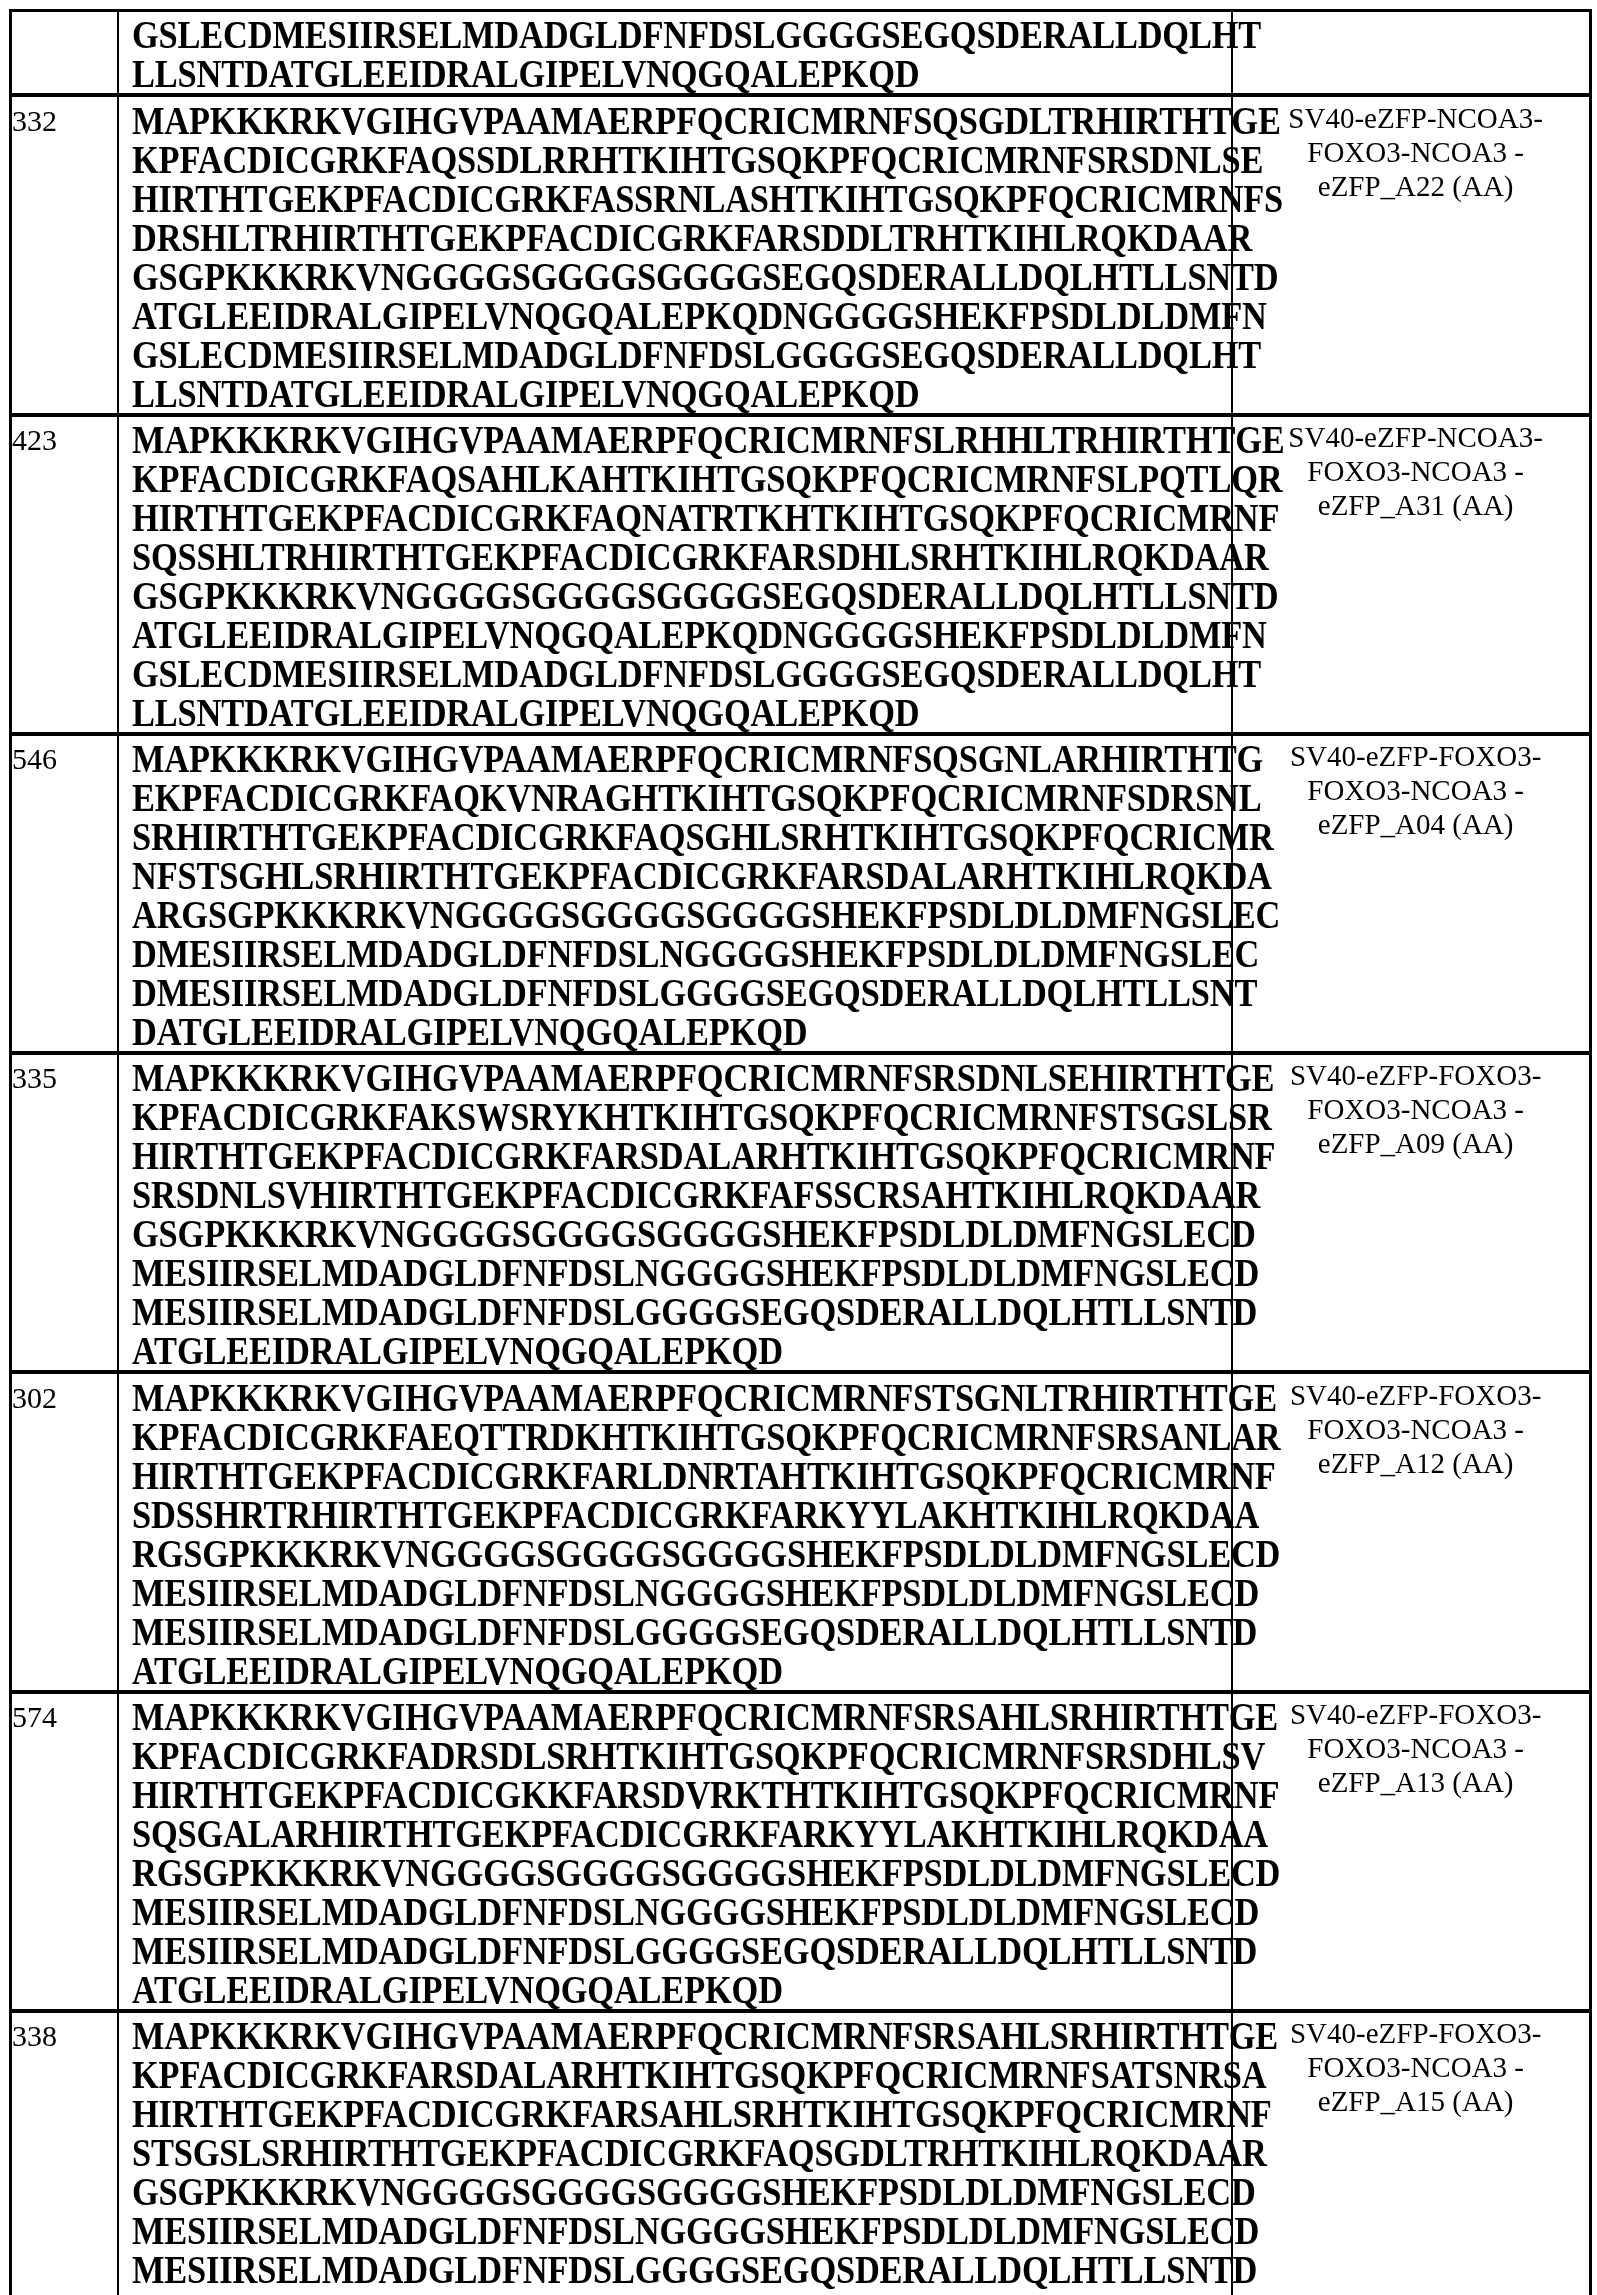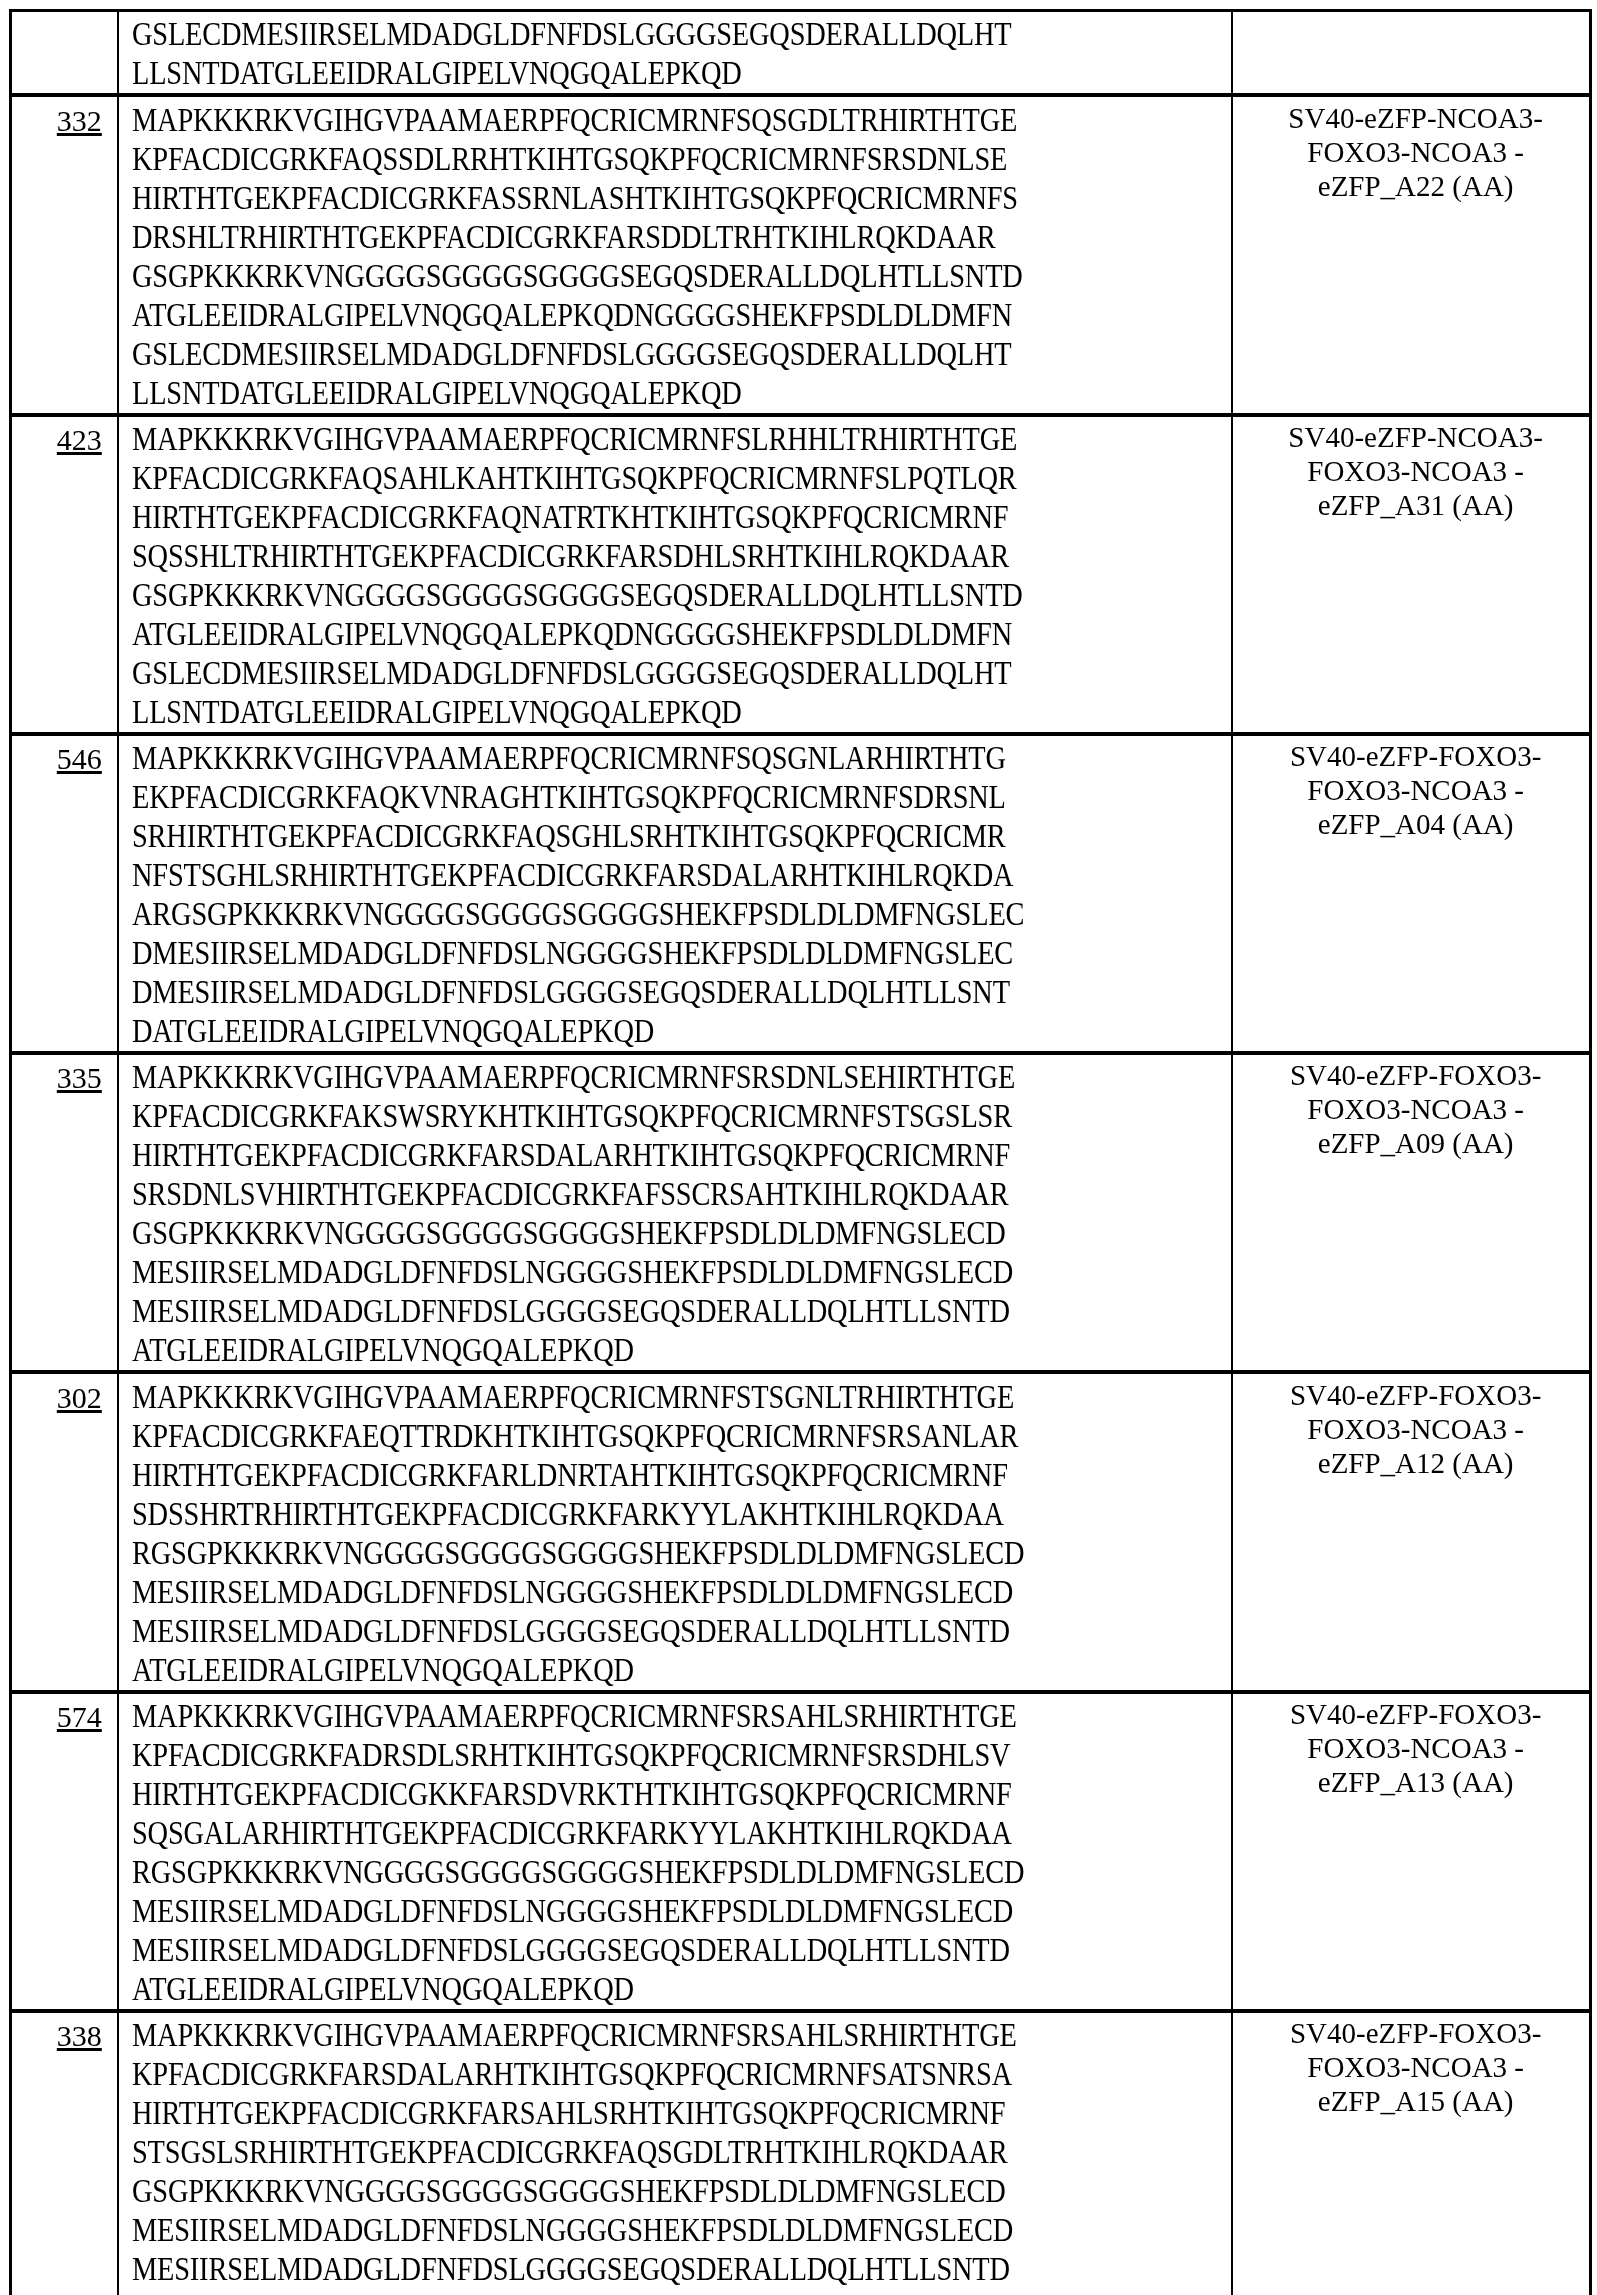--- a/index.html
+++ b/index.html
@@ -30,31 +30,31 @@
     .seq-table td {
       border-left: 2.4px solid #000;
       border-right: 2.4px solid #000;
       border-top: 4.1px solid #000;
       border-bottom: 4.1px solid #000;
       vertical-align: top;
       padding: 0;
     }
     .seq-table tr:first-child td { border-top: 0; }
     .cell-id {
-      text-align: right;
+      text-align: left;
       padding: 3.3px 14.7px 0 0 !important;
       font-size: 30px;
       line-height: 39px;
-      text-decoration: underline;
     }
     .cell-seq {
       padding: 3.3px 6.5px 0 13px !important;
-      font-size: 33px;
+      font-size: 40px;
       line-height: 39px;
       letter-spacing: -0.2px;
+      font-weight: bold;
     }
     .seq-line {
       display: block;
       white-space: nowrap;
       transform: scaleX(0.86);
       transform-origin: left center;
     }
     .cell-desc {
       padding: 3.3px 6.5px 0 16.3px !important;
       font-size: 29px;

